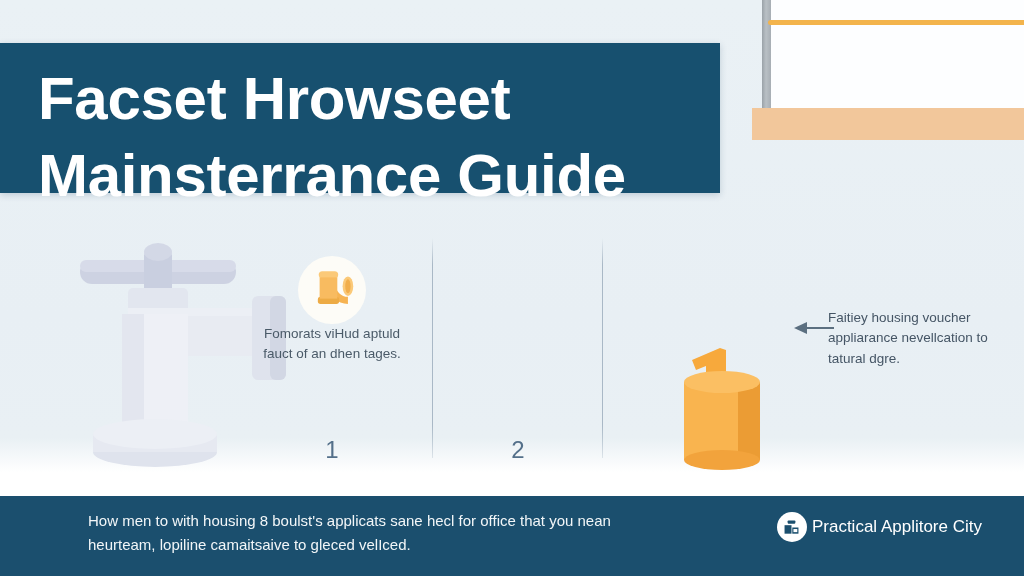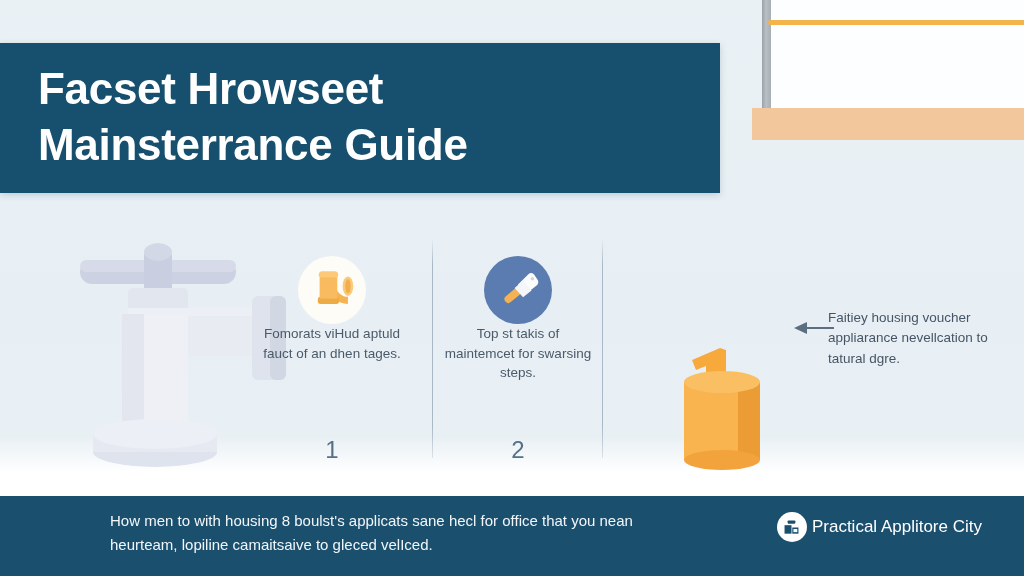--- a/index.html
+++ b/index.html
@@ -63,21 +63,21 @@
     height: 150px;
     background: #17506f;
     box-shadow: 0 2px 7px rgba(20,60,90,.20);
   }
   .header-title {
     position: absolute;
     left: 38px;
     top: 18px;
     width: 660px;
     color: #ffffff;
-    font-size: 44px;
+    font-size: 60px;
     line-height: 1.28;
     font-weight: bold;
     letter-spacing: -0.3px;
     white-space: pre-line;
   }
 
   
   .faucet { position: absolute; left: 62px; top: 232px; width: 232px; height: 238px; }
 
   
@@ -145,21 +145,21 @@
 
   
   .footer-band {
     position: absolute;
     left: 0; top: 496px;
     width: 1024px; height: 80px;
     background: #1b4f6e;
   }
   .footer-text {
     position: absolute;
-    left: 110px; top: 13px;
+    left: 88px; top: 13px;
     width: 560px;
     color: #f2f6f8;
     font-size: 15px;
     line-height: 1.58;
   }
   .brand {
     position: absolute;
     right: 42px; top: 16px;
     display: flex; align-items: center; gap: 5px;
   }
@@ -222,33 +222,20 @@
           <rect x="12" y="14" width="20" height="24" fill="#f8bb60"></rect>
           <ellipse cx="44" cy="24" rx="6" ry="11" fill="#fbc978"></ellipse>
           <ellipse cx="44" cy="24" rx="3" ry="8" fill="#f1ae4c"></ellipse>
         </svg>
       </span>
     </div>
     <div class="step-text">Fomorats viHud aptuld fauct of an dhen tages.</div>
   </div>
   <div class="step-num n1">1</div>
 
-  <div class="step s2">
-    <div class="step-badge">
-      <span>
-        <svg viewBox="0 0 52 52" width="44" height="44">
-          <rect x="8" y="30" width="24" height="9" rx="4.5" transform="rotate(-40 20 34)" fill="#f5b255"></rect>
-          <path d="M26 22 L38 10 a5 5 0 0 1 7 0 l4 6 a5 5 0 0 1 -1 7 L34 34 z" fill="#fbfcfd"></path>
-          <path d="M22 26 l10 -9 10 12 -10 8 z" fill="#f4f6f9"></path>
-          <circle cx="43" cy="15" r="2" fill="#cfd5dd"></circle>
-        </svg>
-      </span>
-    </div>
-    <div class="step-text">Top st takis of maintemcet for swarsing steps.</div>
-  </div>
   <div class="step-num n2">2</div>
 
   <div class="drum">
     <svg viewBox="0 0 120 130" width="120" height="130">
       <path d="M44 42 L44 26 L34 30 L30 20 L58 8 L64 10 L64 42 z" fill="#f7a93c"></path>
       <rect x="22" y="42" width="76" height="78" fill="#f9b44f"></rect>
       <rect x="76" y="42" width="22" height="78" fill="#eb9c34"></rect>
       <ellipse cx="60" cy="42" rx="38" ry="11" fill="#fbbf63"></ellipse>
       <ellipse cx="60" cy="120" rx="38" ry="10" fill="#f2a33c"></ellipse>
     </svg>

